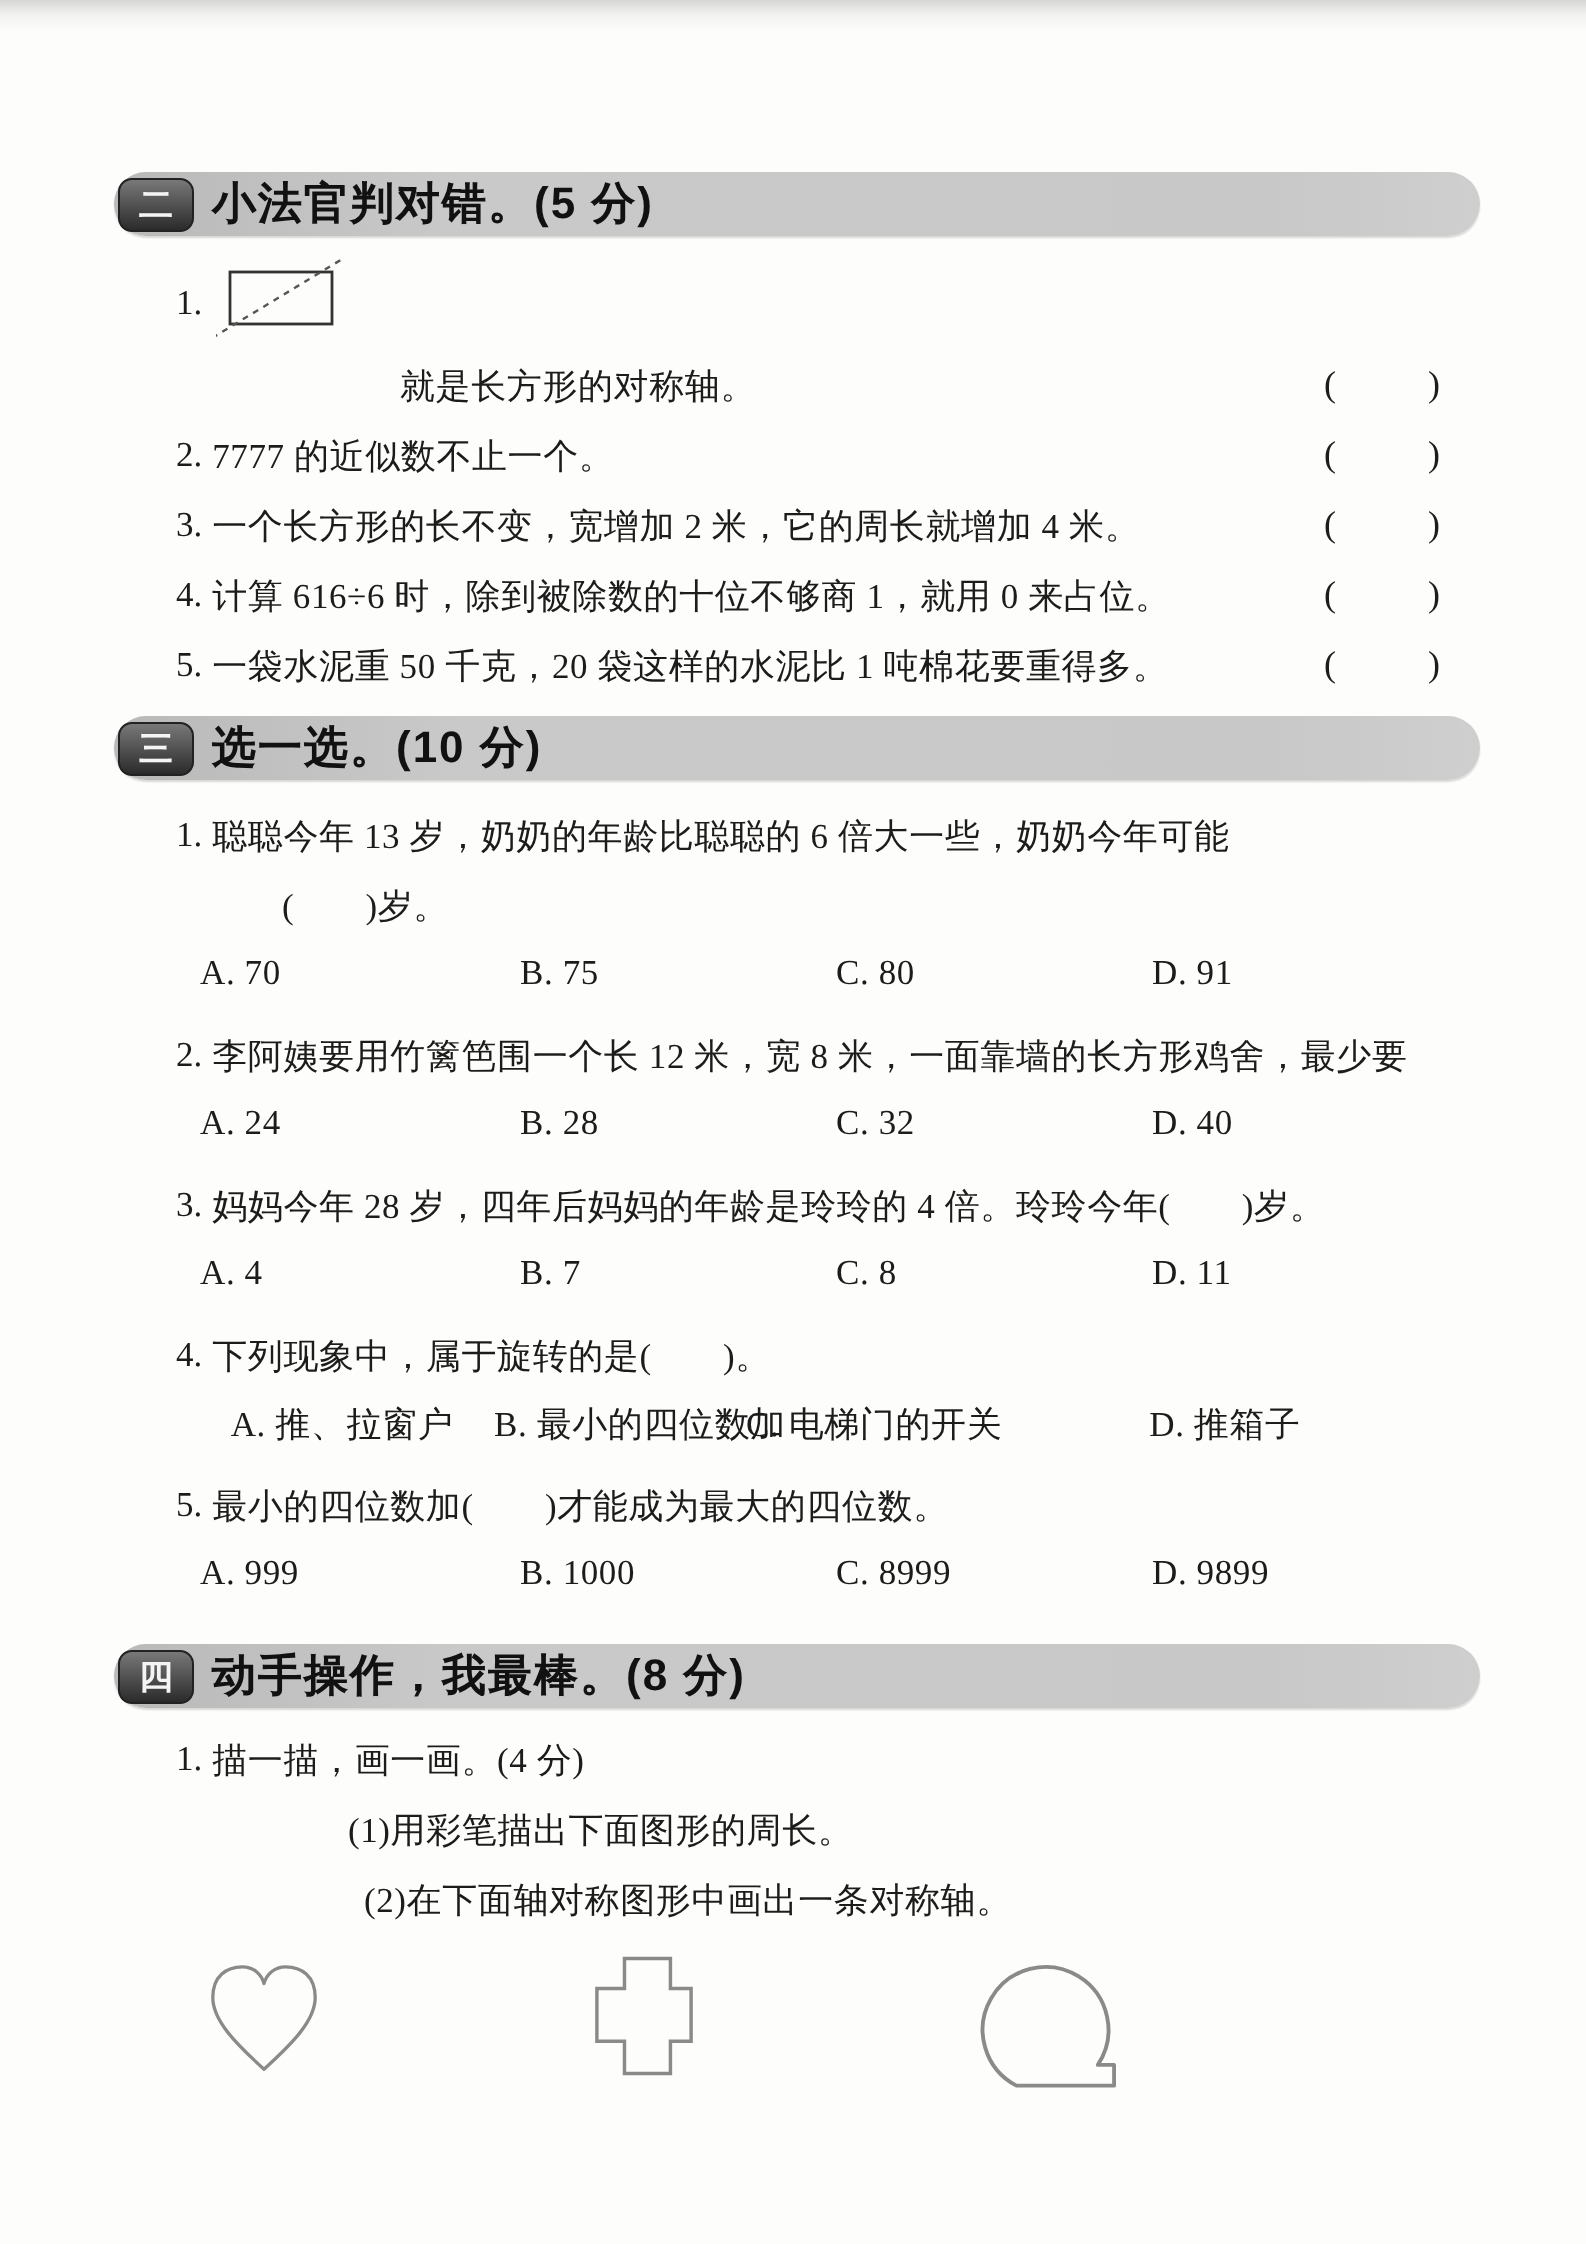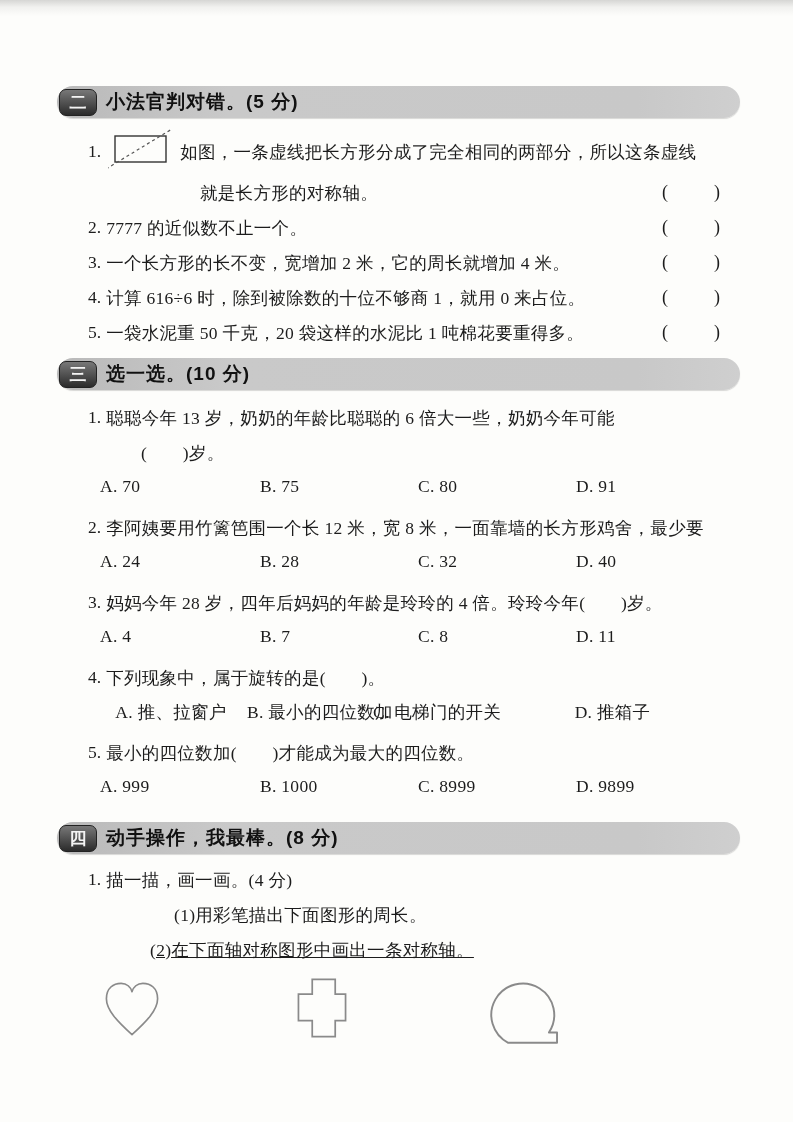--- a/index.html
+++ b/index.html
@@ -22,21 +22,21 @@
   .badge {
     display:inline-flex; align-items:center; justify-content:center;
     width:36px; height:25px; margin:0 9px 0 2px;
     background:linear-gradient(180deg,#787878,#2b2b2b);
     border:1px solid #222; border-radius:7px;
     color:#f4f4f4; font-family:"Liberation Sans","DejaVu Sans",sans-serif;
     font-weight:700; font-size:17px;
   }
   .sec-title {
     font-family:"Liberation Sans","DejaVu Sans",sans-serif;
-    font-weight:700; font-size:19px; letter-spacing:1px; color:#111;
+    font-weight:700; font-size:22px; letter-spacing:1px; color:#111;
   }
   
   .q-row { display:flex; align-items:center; min-height:35px; margin-left:31px; }
   .q-first { min-height:46px; }
   .qnum { margin-right:5px; white-space:nowrap; }
   .qtext { white-space:nowrap; letter-spacing:.3px; }
   .q-cont { margin-left:112px; }  
   .ans {
     display:inline-flex; justify-content:space-between; width:58px;
     margin-left:auto; margin-right:20px; font-size:18px; flex:none;
@@ -73,21 +73,20 @@
   </div>
 
   <div class="q-row q-first" style="margin-top:10px;">
     <span class="qnum">1.</span>
     <span class="fig">
       <svg width="64" height="42" viewBox="0 0 64 42">
         <rect x="7" y="8" width="51" height="26" fill="none" stroke="#333" stroke-width="1.4"></rect>
         <line x1="-2" y1="41" x2="64" y2="1" stroke="#555" stroke-width="1.2" stroke-dasharray="3 3"></line>
       </svg>
     </span>
-    <span class="qtext">如图，一条虚线把长方形分成了完全相同的两部分，所以这条虚线</span>
   </div>
   <div class="q-row">
     <span class="qtext q-cont">就是长方形的对称轴。</span>
     <span class="ans">
         <i>(</i>
         <i>)</i>
       </span>
   </div>
 
   <div class="q-row">
@@ -209,21 +208,21 @@
   </div>
 
   <div class="q-row" style="margin-top:8px;">
     <span class="qnum">1.</span>
     <span class="qtext">描一描，画一画。(4 分)</span>
   </div>
   <div class="q-row">
     <span class="qtext" style="margin-left:86px;">(1)用彩笔描出下面图形的周长。</span>
   </div>
   <div class="q-row">
-    <span class="qtext" style="margin-left:62px;text-decoration:underline;">(2)在下面轴对称图形中画出一条对称轴。</span>
+    <span class="qtext" style="margin-left:94px;">(2)在下面轴对称图形中画出一条对称轴。</span>
   </div>
 
   <div class="shapes">
     <span class="shape mt4" aria-label="heart-outline">
       <svg width="64" height="60" viewBox="0 0 100 92">
         <path d="M50 86 C28 66 10 48 10 30 C10 13 21 6 33 6 C42 6 48 12 50 19 C52 12 58 6 67 6 C79 6 90 13 90 30 C90 48 72 66 50 86 Z" fill="none" stroke="#8a8a8a" stroke-width="2.6" stroke-linejoin="round"></path>
       </svg>
     </span>
     <span class="shape gap1" aria-label="cross-outline">
       <svg width="54" height="66" viewBox="0 0 94 112">

